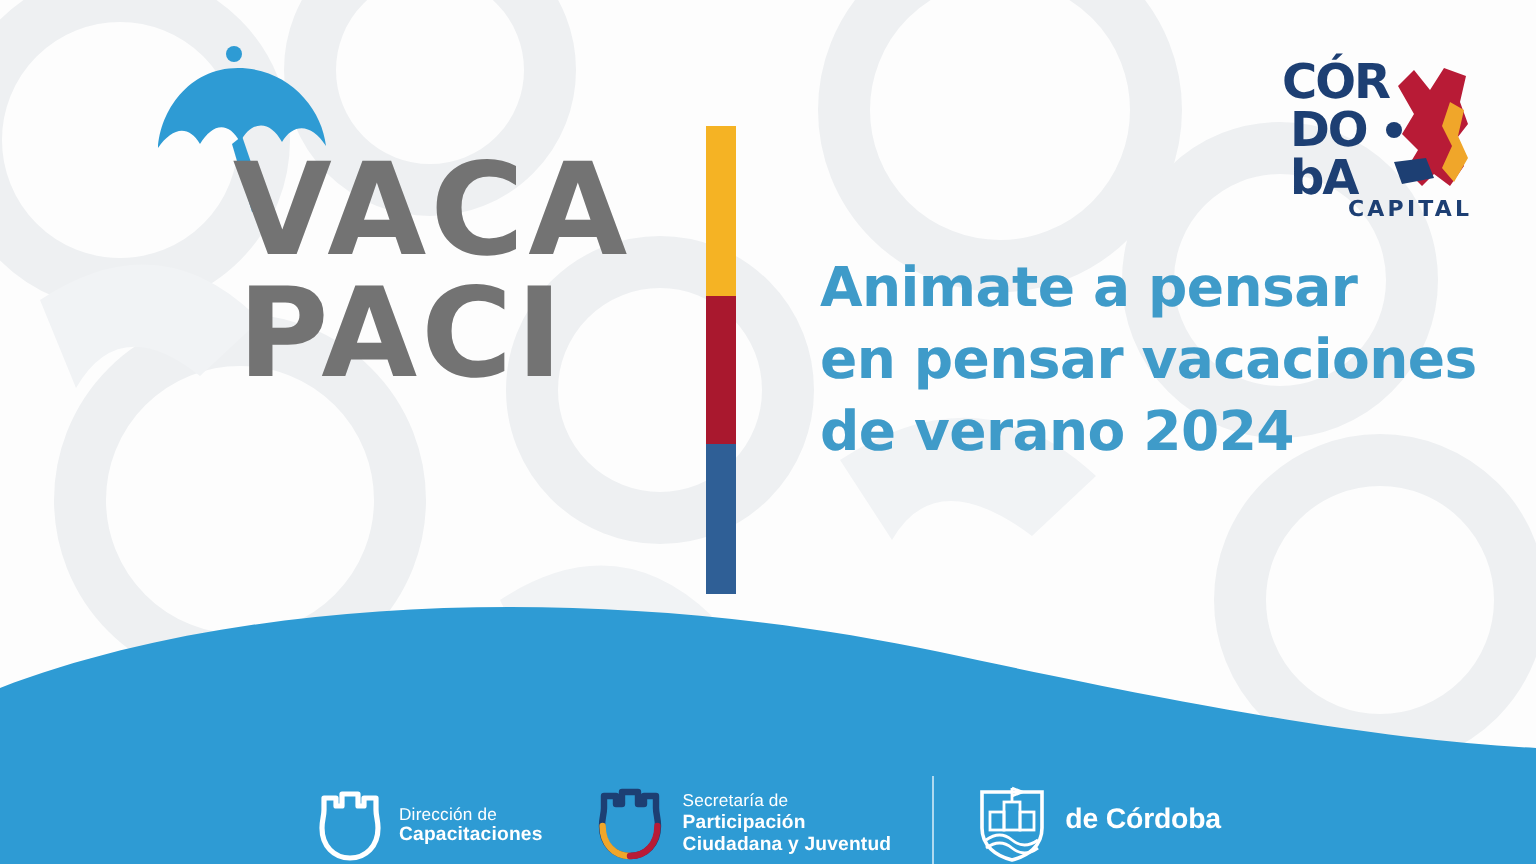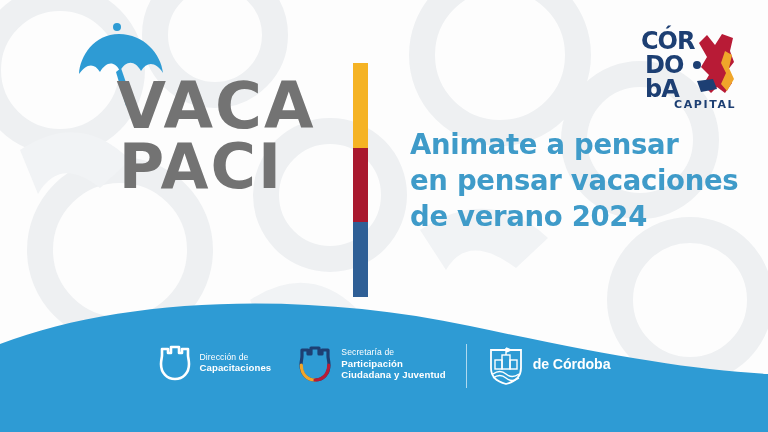--- a/index.html
+++ b/index.html
@@ -57,21 +57,21 @@
     letter-spacing:-0.3px;
   }
   .headline span { display:block; white-space:nowrap; }
 
   
   .cordoba-logo { position:absolute; left:637px; top:21px; width:110px; height:88px; }
 
   
   .footer-row {
     position:absolute; left:0; bottom:0; width:768px; height:88px;
-    display:flex; align-items:flex-start; justify-content:center;
+    display:flex; align-items:flex-end; justify-content:center;
     gap:0px;
   }
   .f-item { display:flex; align-items:center; gap:8px; }
   .f-icon { flex:0 0 auto; }
   .f-text { color:#ffffff; line-height:1.22; }
   .f-text .reg  { display:block; font-size:8.6px; font-weight:400; letter-spacing:0.1px; }
   .f-text .bold { display:block; font-size:9.6px; font-weight:700; letter-spacing:0.1px; }
   .f-text .big  { display:block; font-size:14.2px; font-weight:700; letter-spacing:-0.1px; }
 
   .f-gap-a { width:26px; }

